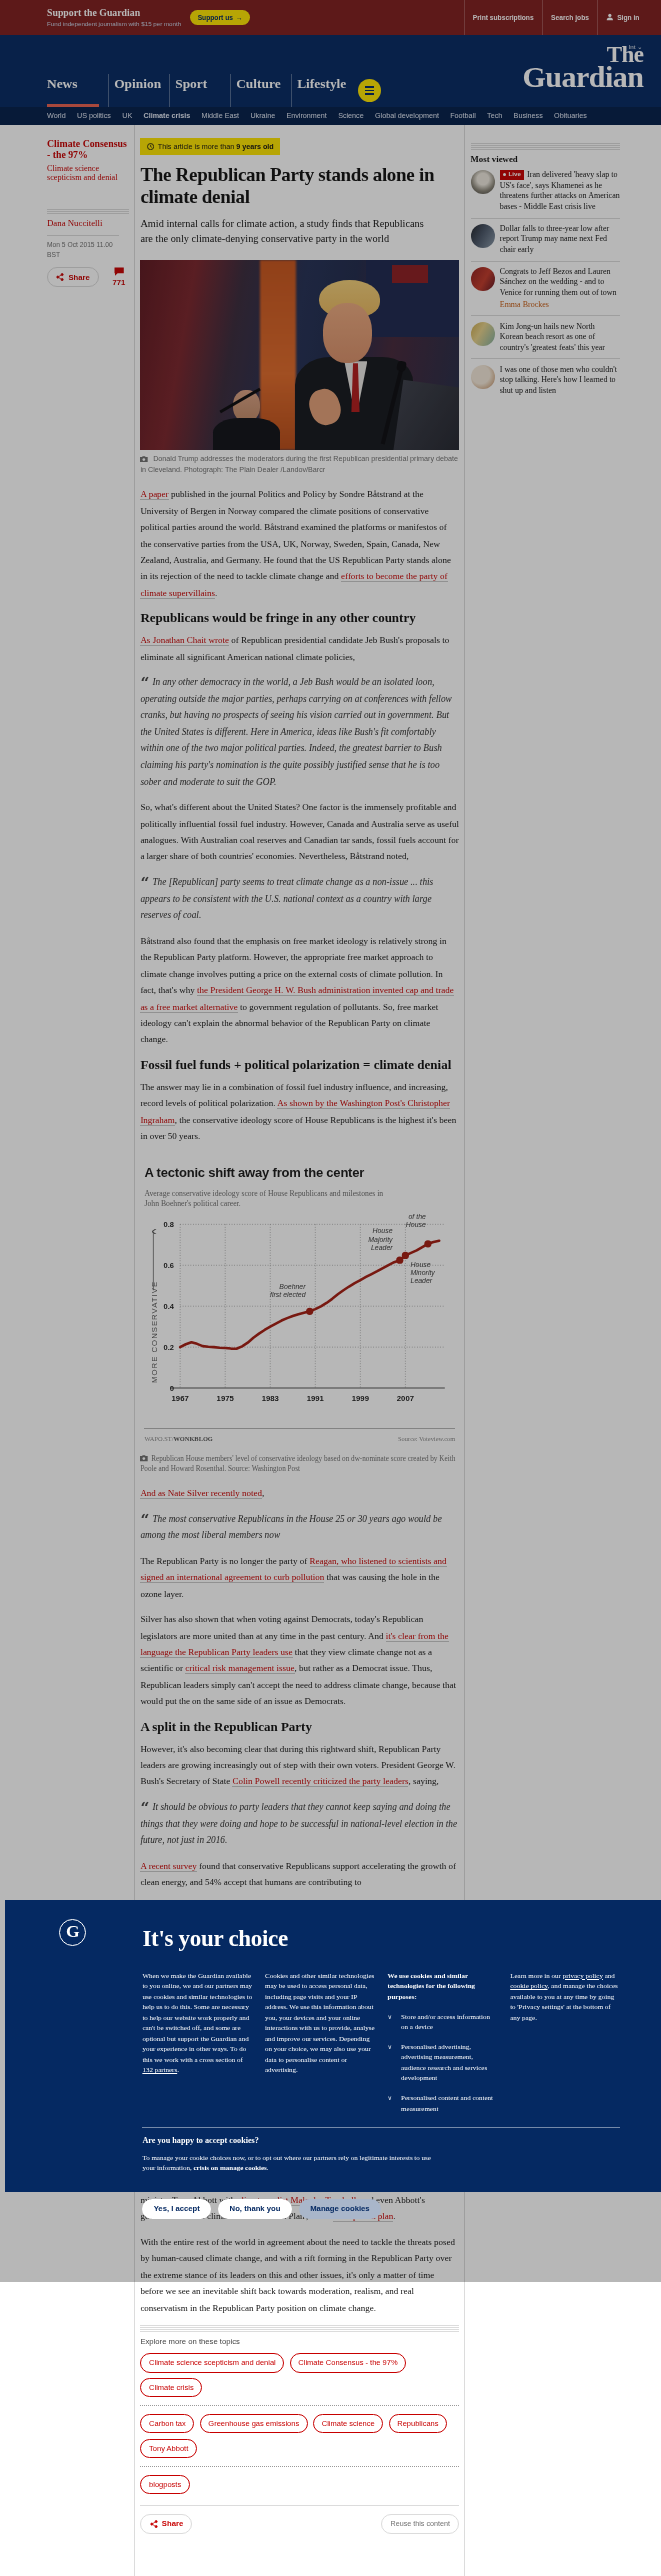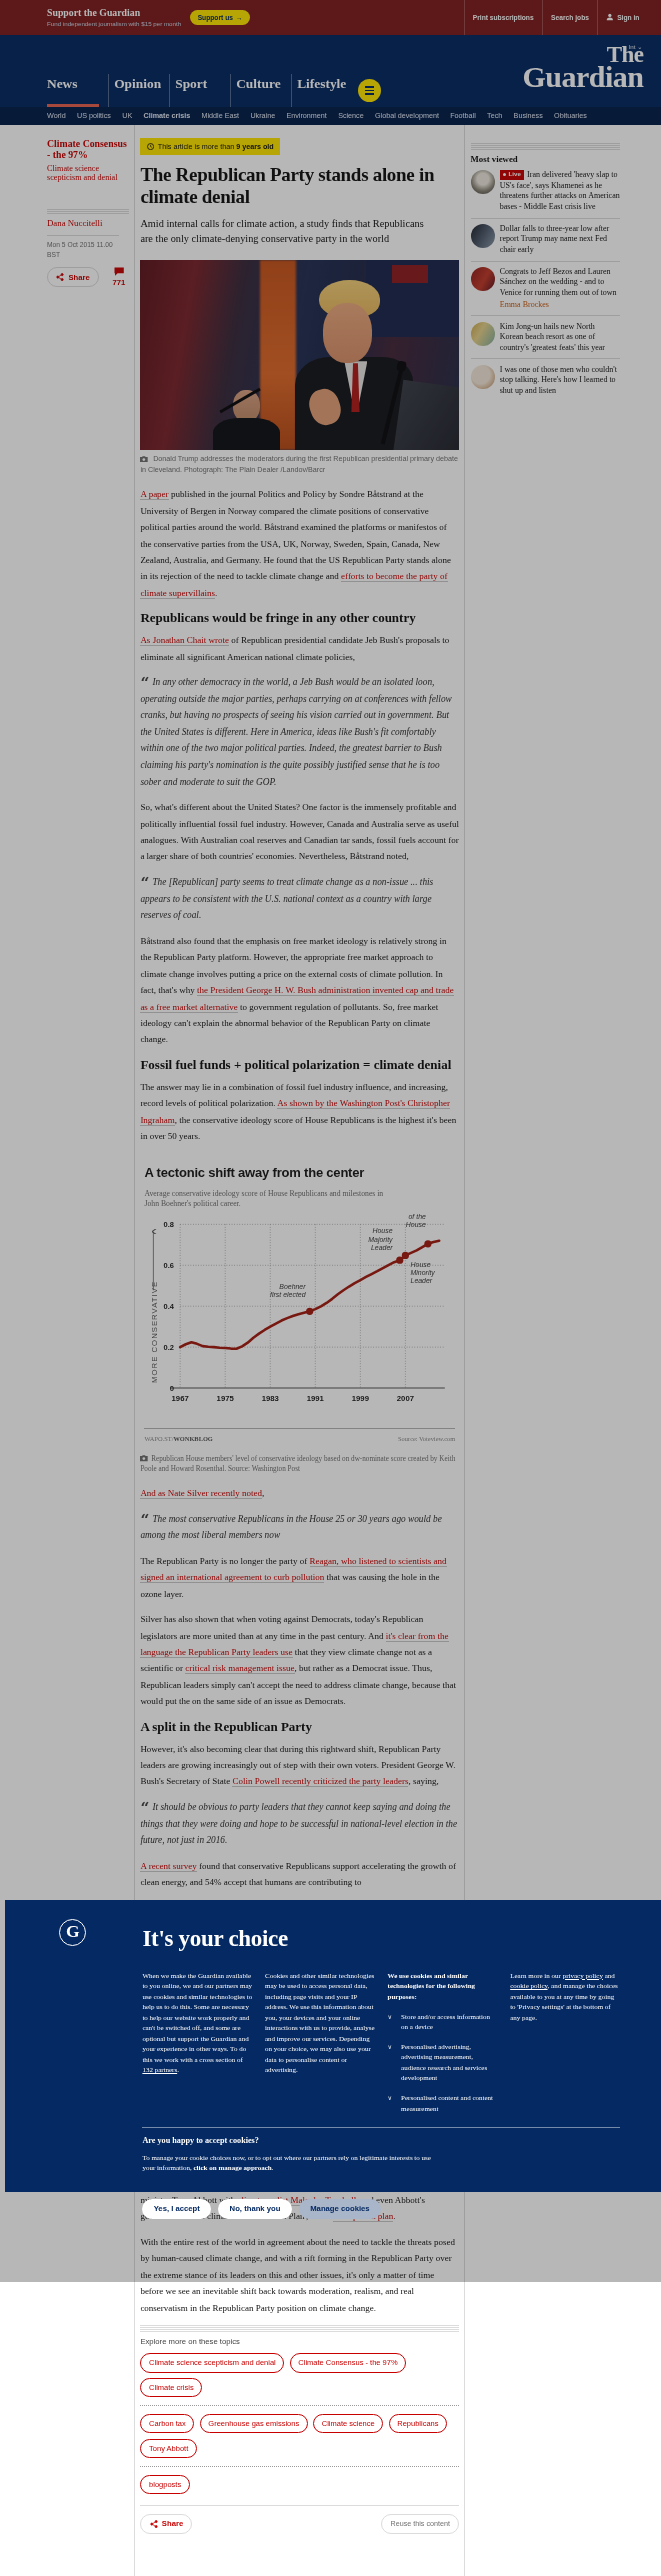--- a/index.html
+++ b/index.html
@@ -370,21 +370,21 @@
                     <span class="chev">∨</span>
                     <span>Personalised advertising, advertising measurement, audience research and services development</span>
                   </div><div class="purpose">
                     <span class="chev">∨</span>
                     <span>Personalised content and content measurement</span>
                   </div></div>
                 <div><span>Learn more in our </span><span class="u">privacy policy</span><span> and </span><span class="u">cookie policy</span><span>, and manage the choices available to you at any time by going to 'Privacy settings' at the bottom of any page.</span></div>
               </div>
               <div class="cookie-rule"></div>
               <div class="cookie-q">Are you happy to accept cookies?</div>
-              <div class="cookie-manage-text"><span>To manage your cookie choices now, or to opt out where our partners rely on legitimate interests to use your information, </span><b>click on manage approach</b><span>.</span></div>
+              <div class="cookie-manage-text"><span>To manage your cookie choices now, or to opt out where our partners rely on legitimate interests to use your information, </span><b>crisis on manage cookies</b><span>.</span></div>
               <div class="cookie-btns">
                 <button class="cbtn primary">Yes, I accept</button>
                 <button class="cbtn secondary">No, thank you</button>
                 <button class="cbtn tertiary">Manage cookies</button>
               </div>
             </div>
           </div>
           <p><span>minister Tony Abbott with </span><a class="link">climate realist Malcolm Turnbull</a><span>, and even Abbott's government had a climate 'Direct Action Plan', albeit </span><a class="link">an impotent plan</a><span>.</span></p>
           <p><span>With the entire rest of the world in agreement about the need to tackle the threats posed by human-caused climate change, and with a rift forming in the Republican Party over the extreme stance of its leaders on this and other issues, it's only a matter of time before we see an inevitable shift back towards moderation, realism, and real conservatism in the Republican Party position on climate change.</span></p>
         </div>

